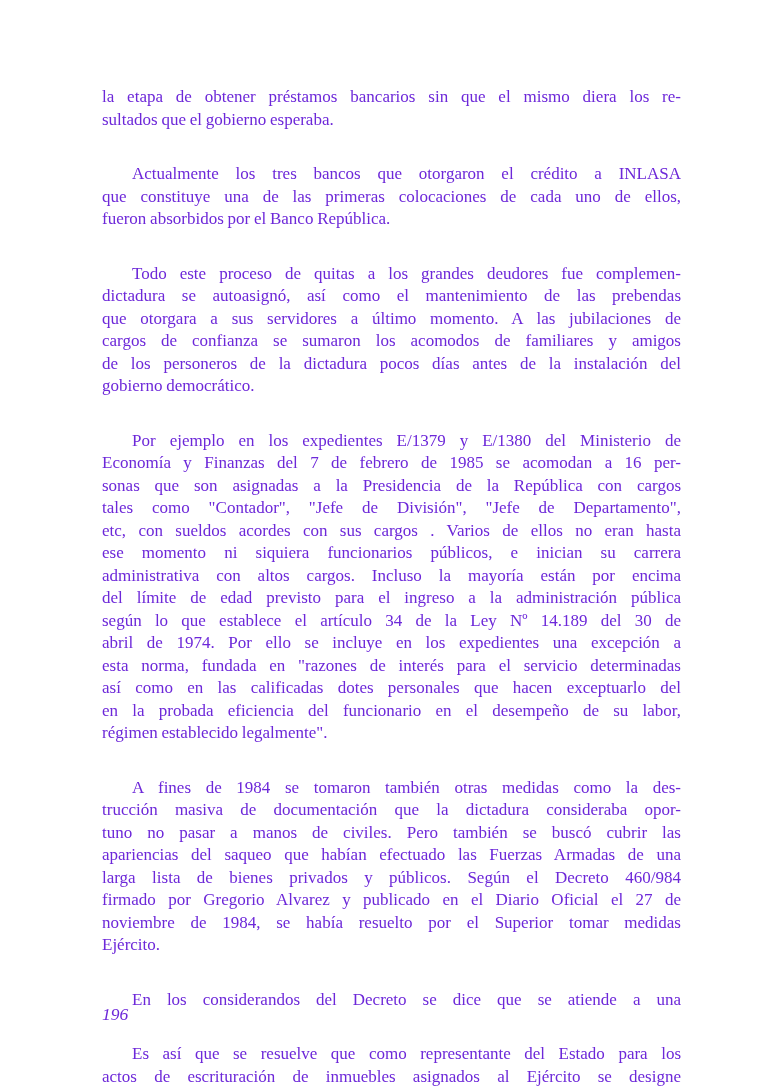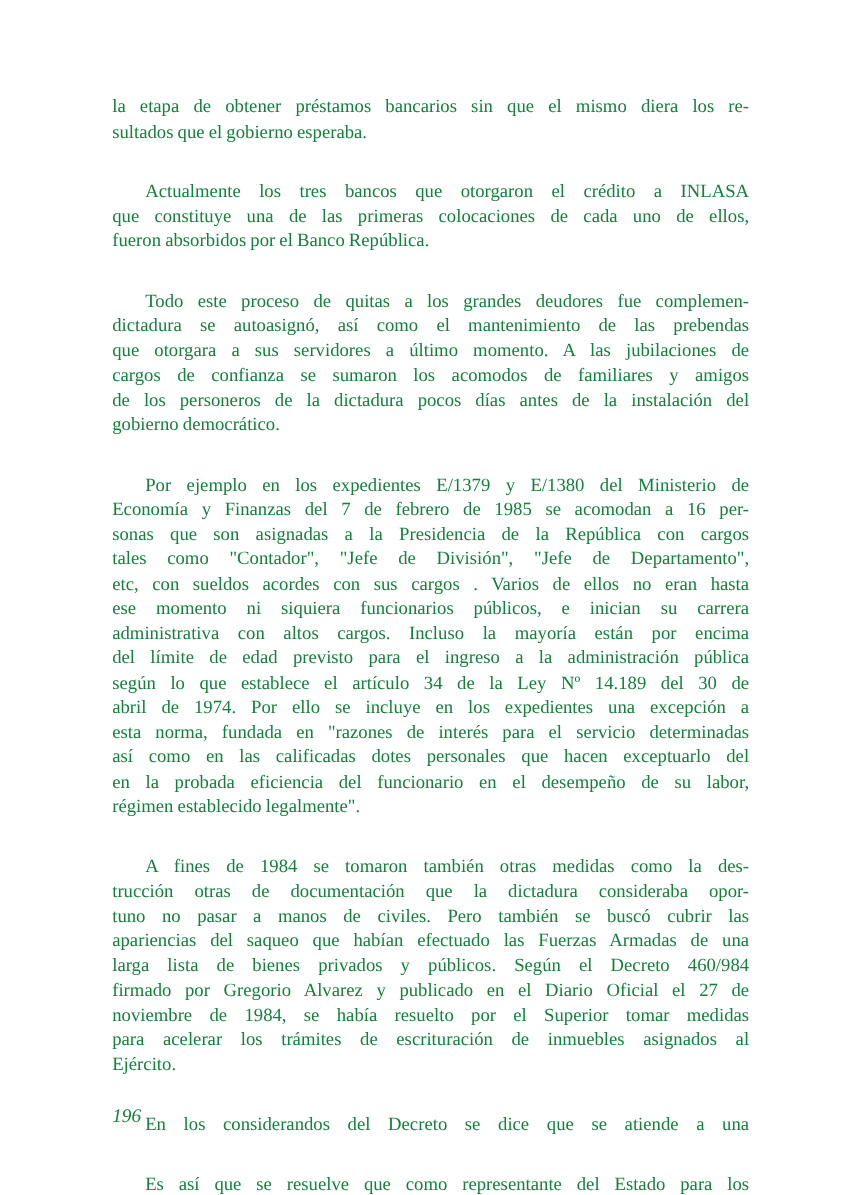--- a/index.html
+++ b/index.html
@@ -7,21 +7,21 @@
     padding: 0;
     background: #ffffff;
   }
   .page {
     position: relative;
     width: 782px;
     height: 1086px;
     background: #ffffff;
     overflow: hidden;
     font-family: "Liberation Serif", "DejaVu Serif", serif;
-    color: #15803d;
+    color: #6d28d9;
   }
   .text-block {
     position: absolute;
     left: 102px;
     top: 86px;
     width: 579px;
   }
   .line {
     font-size: 17px;
     line-height: 22.5px;
@@ -76,26 +76,25 @@
       <div class="line just">ese momento ni siquiera funcionarios públicos, e inician su carrera</div>
       <div class="line just">administrativa con altos cargos. Incluso la mayoría están por encima</div>
       <div class="line just">del límite de edad previsto para el ingreso a la administración pública</div>
       <div class="line just">según lo que establece el artículo 34 de la Ley Nº 14.189 del 30 de</div>
       <div class="line just">abril de 1974. Por ello se incluye en los expedientes una excepción a</div>
       <div class="line just">esta norma, fundada en "razones de interés para el servicio determinadas</div>
       <div class="line just">así como en las calificadas dotes personales que hacen exceptuarlo del</div>
       <div class="line just">en la probada eficiencia del funcionario en el desempeño de su labor,</div>
       <div class="line">régimen establecido legalmente".</div>
       <div class="line just indent">A fines de 1984 se tomaron también otras medidas como la des-</div>
-      <div class="line just">trucción otras de documentación que la dictadura consideraba opor-</div>
+      <div class="line just">trucción masiva de documentación que la dictadura consideraba opor-</div>
       <div class="line just">tuno no pasar a manos de civiles. Pero también se buscó cubrir las</div>
       <div class="line just">apariencias del saqueo que habían efectuado las Fuerzas Armadas de una</div>
       <div class="line just">larga lista de bienes privados y públicos. Según el Decreto 460/984</div>
       <div class="line just">firmado por Gregorio Alvarez y publicado en el Diario Oficial el 27 de</div>
       <div class="line just">noviembre de 1984, se había resuelto por el Superior tomar medidas</div>
-      <div class="line just">para acelerar los trámites de escrituración de inmuebles asignados al</div>
       <div class="line">Ejército.</div>
       <div class="line just indent">En los considerandos del Decreto se dice que se atiende a una</div>
       <div class="line just indent">Es así que se resuelve que como representante del Estado para los</div>
       <div class="line just">actos de escrituración de inmuebles asignados al Ejército se designe</div>
     </div>
   <div class="page-number">196</div>
 </div>
 
 </body></html>

